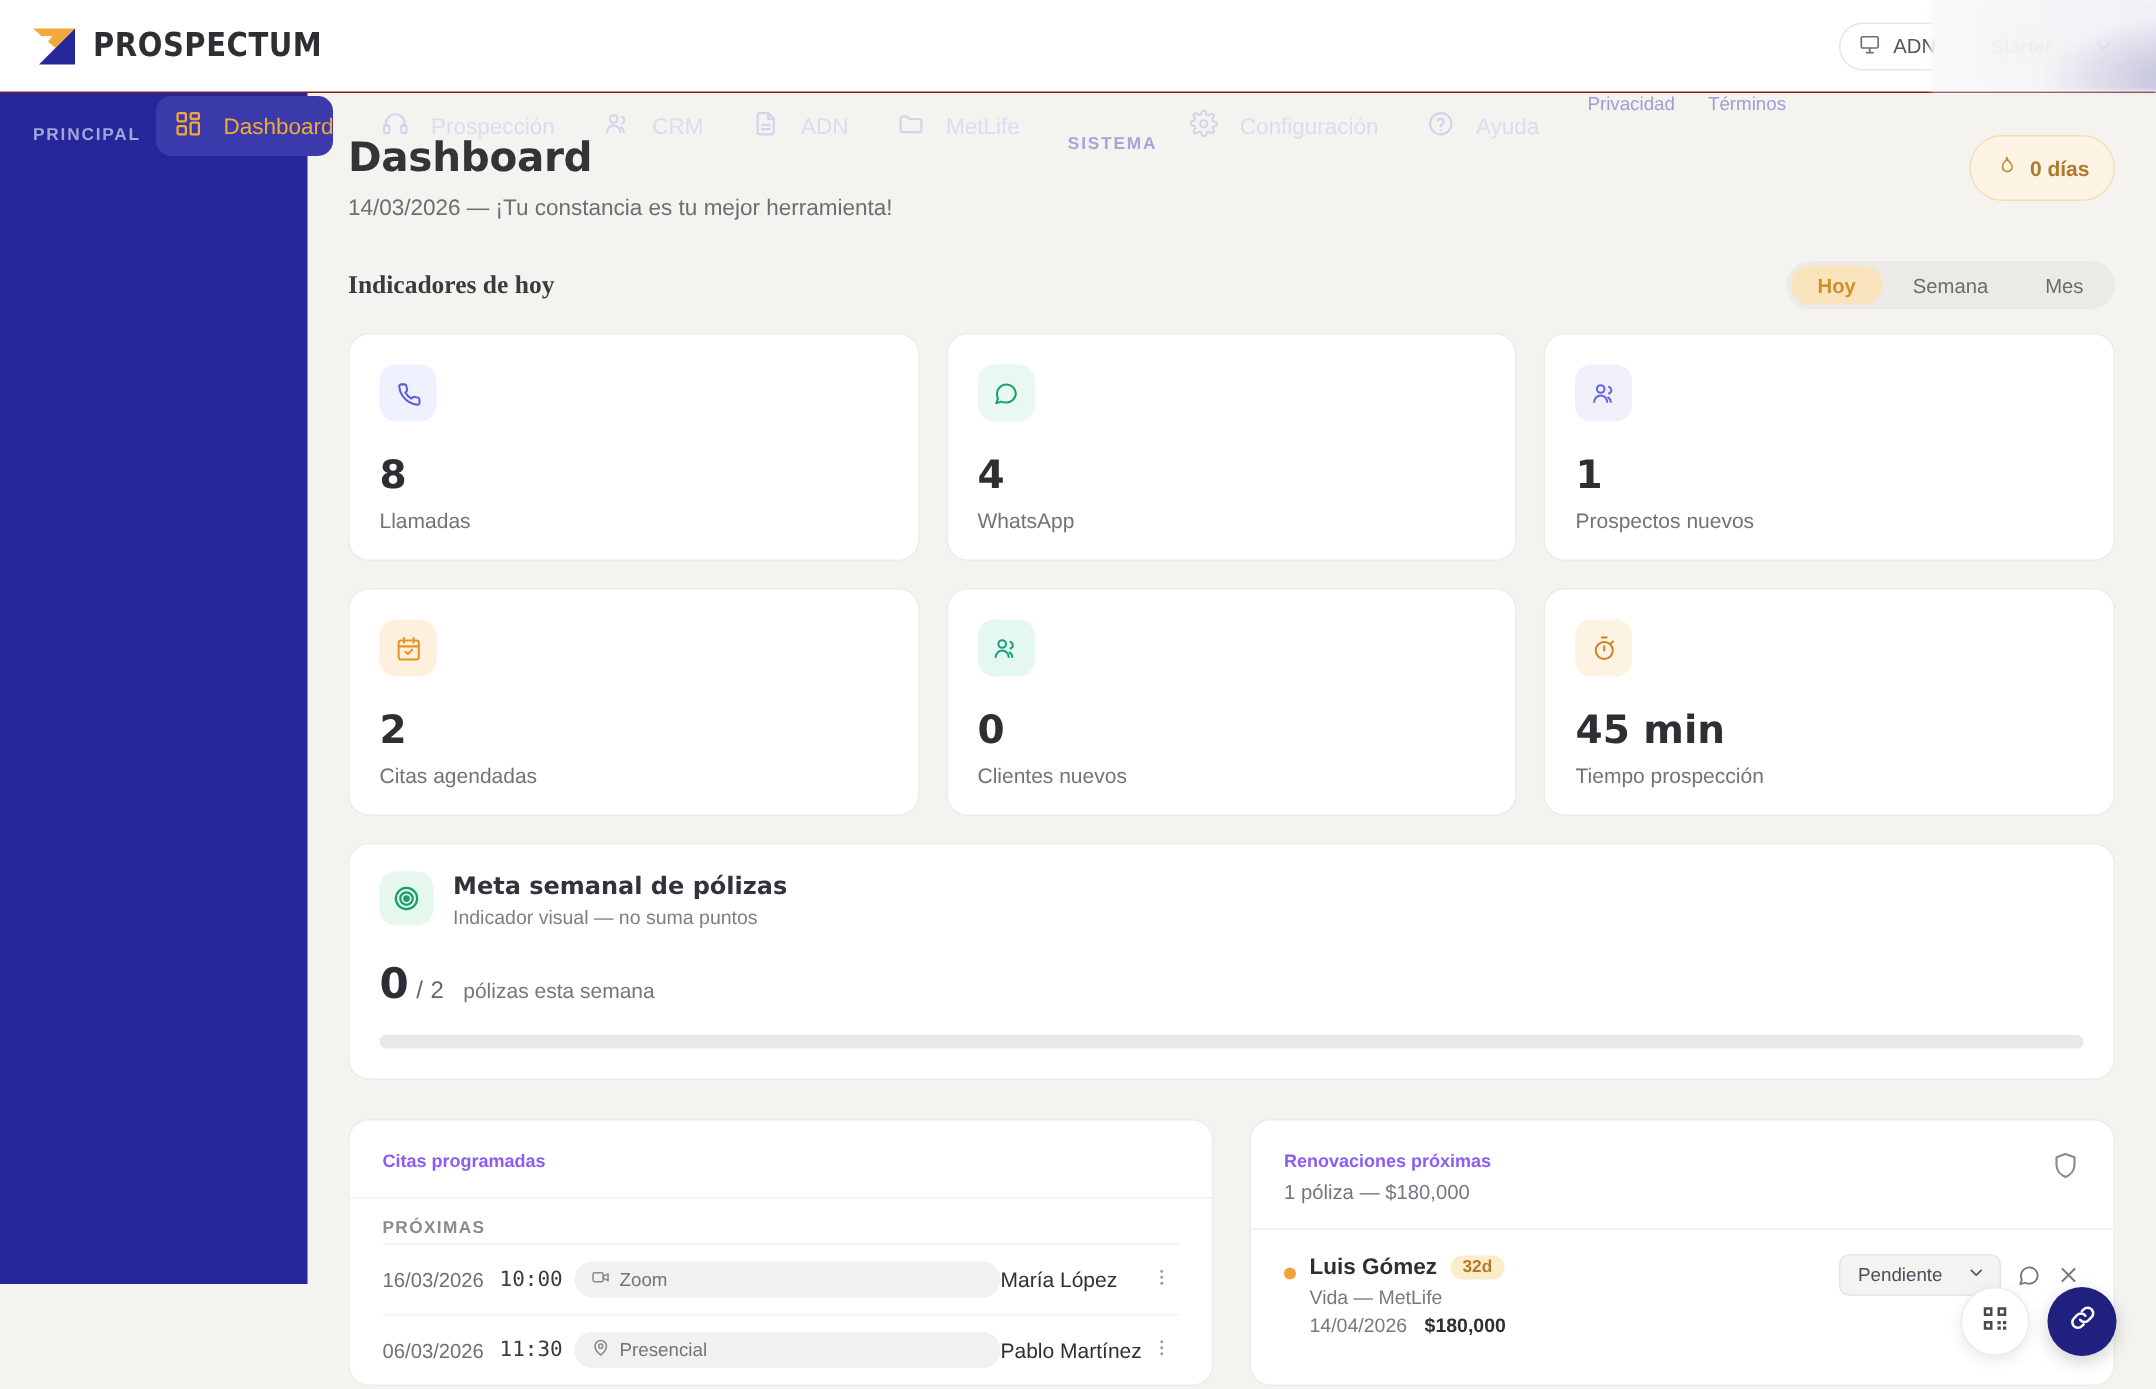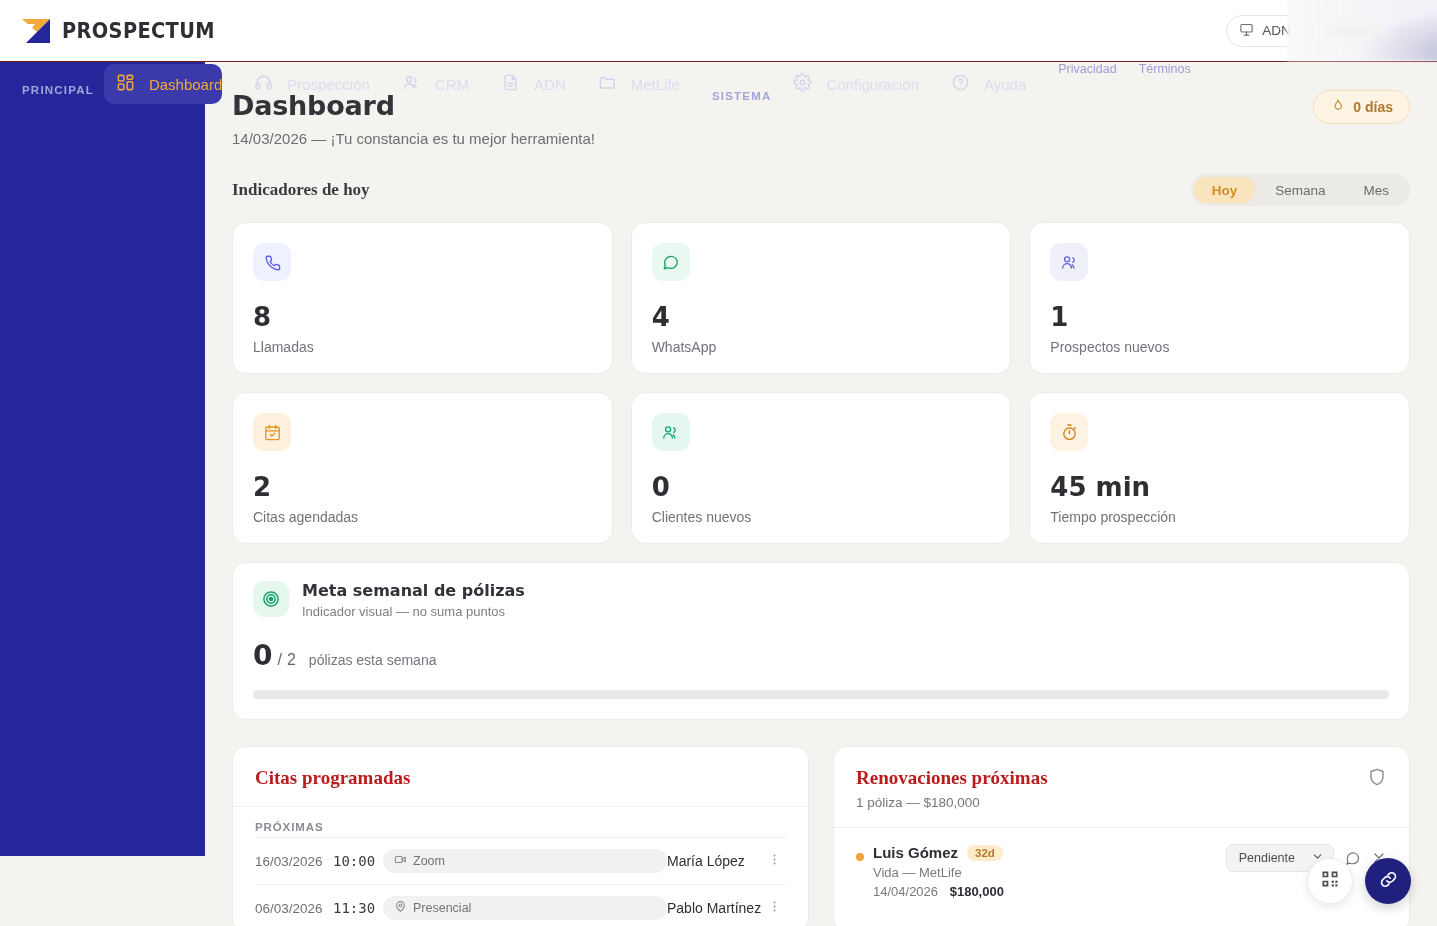--- a/index.html
+++ b/index.html
@@ -91,21 +91,21 @@
     width: 1232px; height: 864px; padding: 28px 27px 0 27px; overflow: hidden;
   }
   .page-head { display: flex; align-items: flex-start; }
   .page-title {
     font-size: 27px; font-weight: 700; color: #333338; letter-spacing: -.2px;
     font-family: "DejaVu Sans", sans-serif;
   }
   .page-sub { font-size: 15px; color: #6d6d73; margin-top: 9px; }
   .streak {
     margin-left: auto; display: flex; align-items: center; gap: 8px;
-    height: 34px; padding: 0 16px; border-radius: 999px;
+    height: 44px; padding: 0 16px; border-radius: 999px;
     background: #fdf4e4; border: 1px solid #f3dfb8;
     color: #b0782b; font-size: 14px; font-weight: 700;
   }
 
   .section-row { display: flex; align-items: center; margin-top: 27px; }
   .section-title {
     font-size: 17px; font-weight: 700; color: #3a3a40;
     font-family: Liberation Serif, serif;
   }
   .segmented {
@@ -152,22 +152,22 @@
   .goal-tot { font-size: 16px; color: #65656d; }
   .goal-unit { font-size: 14px; color: #76767e; margin-left: 8px; }
   .goal-bar { height: 9px; border-radius: 999px; background: #e8e8e8; margin-top: 18px; }
 
   .panels { display: grid; grid-template-columns: 1fr 1fr; gap: 24px; margin-top: 26px; }
   .panel {
     background: #fff; border: 1px solid #ececea; border-radius: 14px; overflow: hidden;
   }
   .panel-head { padding: 20px 22px 17px 22px; border-bottom: 1px solid #efefed; display: flex; }
   .panel-title {
-    font-size: 19px; font-weight: 700; color: #b91c1c;
-    font-family: Liberation Serif, serif;
+    font-size: 12px; font-weight: 700; color: #8b5cf6;
+    font-family: Liberation Sans, sans-serif;
   }
   .panel-sub { font-size: 13.5px; color: #76767e; margin-top: 6px; }
   .panel-body { padding: 0 22px; }
   .list-label {
     font-size: 11.5px; letter-spacing: .9px; font-weight: 600;
     color: #8a8a92; padding: 14px 0 4px 0;
   }
   .appt {
     display: flex; align-items: center; 
     padding: 11px 0; border-top: 1px solid #f1f1ef; font-size: 13.5px;

